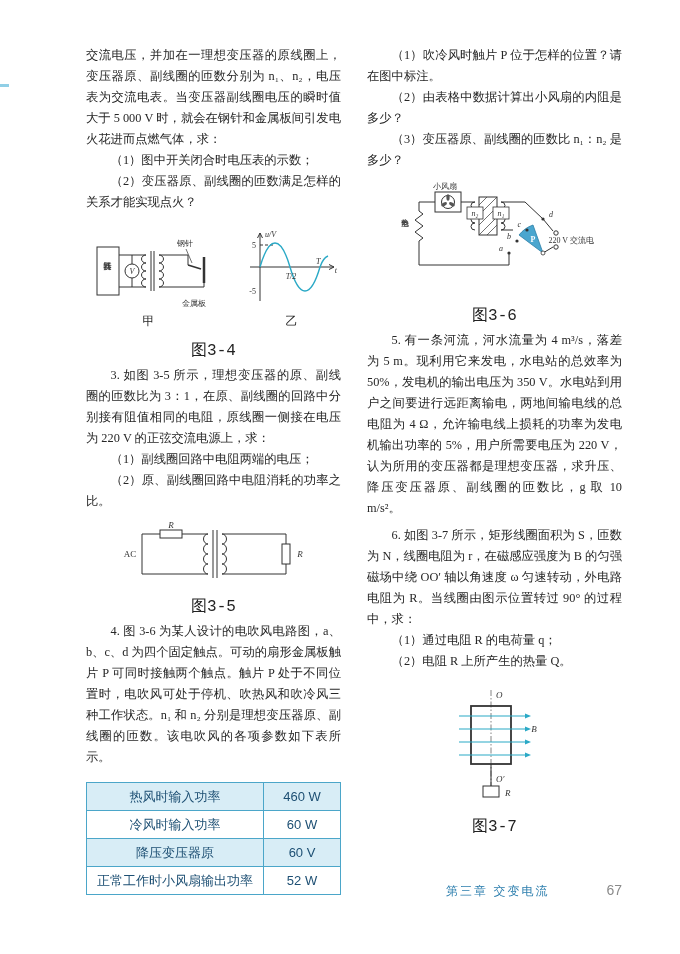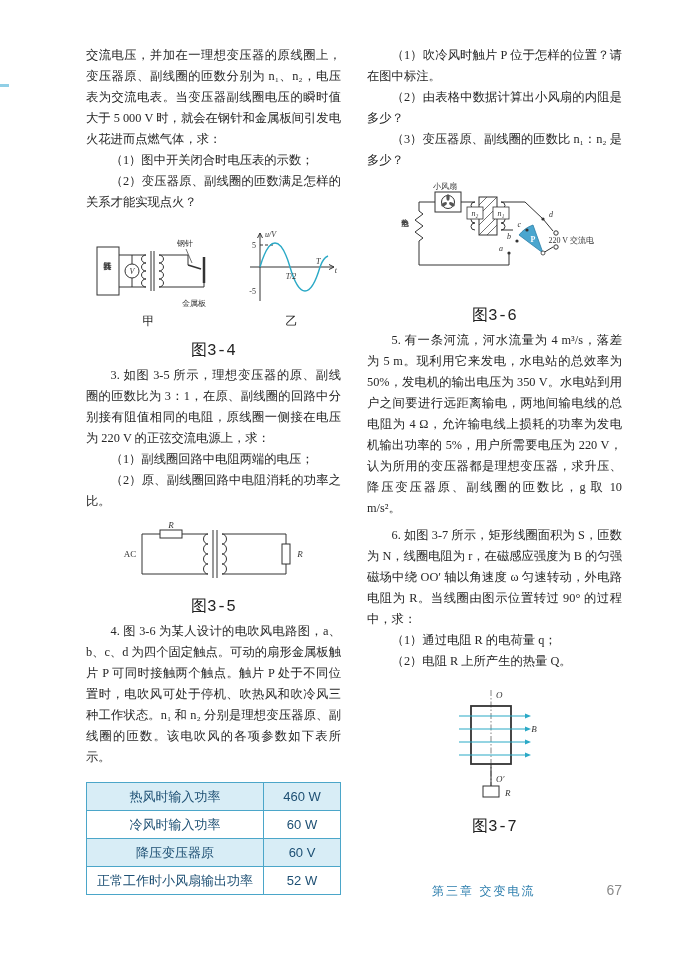--- a/index.html
+++ b/index.html
@@ -45,21 +45,21 @@
   table.spec td { border: 1px solid #4ba6c9; text-align: center; padding: 3px 2px; height: 16px; }
   table.spec tr:nth-child(odd) { background: #d8edf6; }
   table.spec td.val { width: 72px; text-align: center; }
   .footer {
     position: absolute; right: 58px; bottom: 54px;
     font-size: 12px;
     font-family: "Liberation Sans", sans-serif;
     display: flex; align-items: baseline; gap: 43px;
   }
   .footer .chapter { color: #2e7fae; letter-spacing: 2px; }
-  .footer .pagenum { color: #8a8a8a; margin-left: 28px; font-size: 14px; }
+  .footer .pagenum { color: #8a8a8a; margin-left: 14px; font-size: 14px; }
 </style>
 </head>
 <body>
 
 <div class="edge-tick"></div>
 
 <div class="content">
 
   <div class="col">
     <p class="para">交流电压，并加在一理想变压器的原线圈上，变压器原、副线圈的匝数分别为 n₁、n₂，电压表为交流电表。当变压器副线圈电压的瞬时值大于 5 000 V 时，就会在钢针和金属板间引发电火花进而点燃气体，求：</p>

